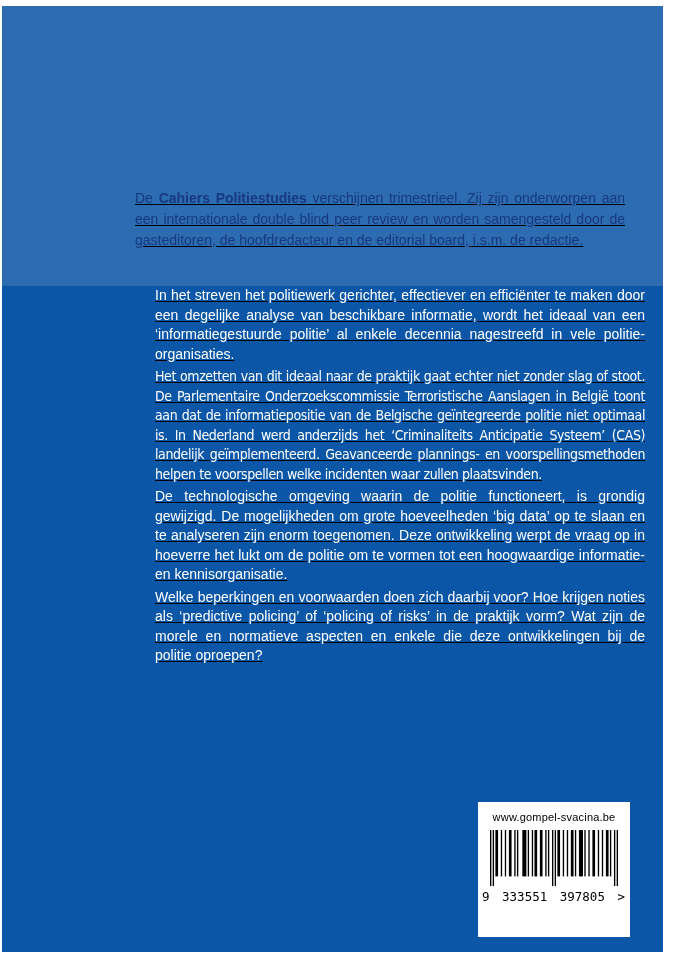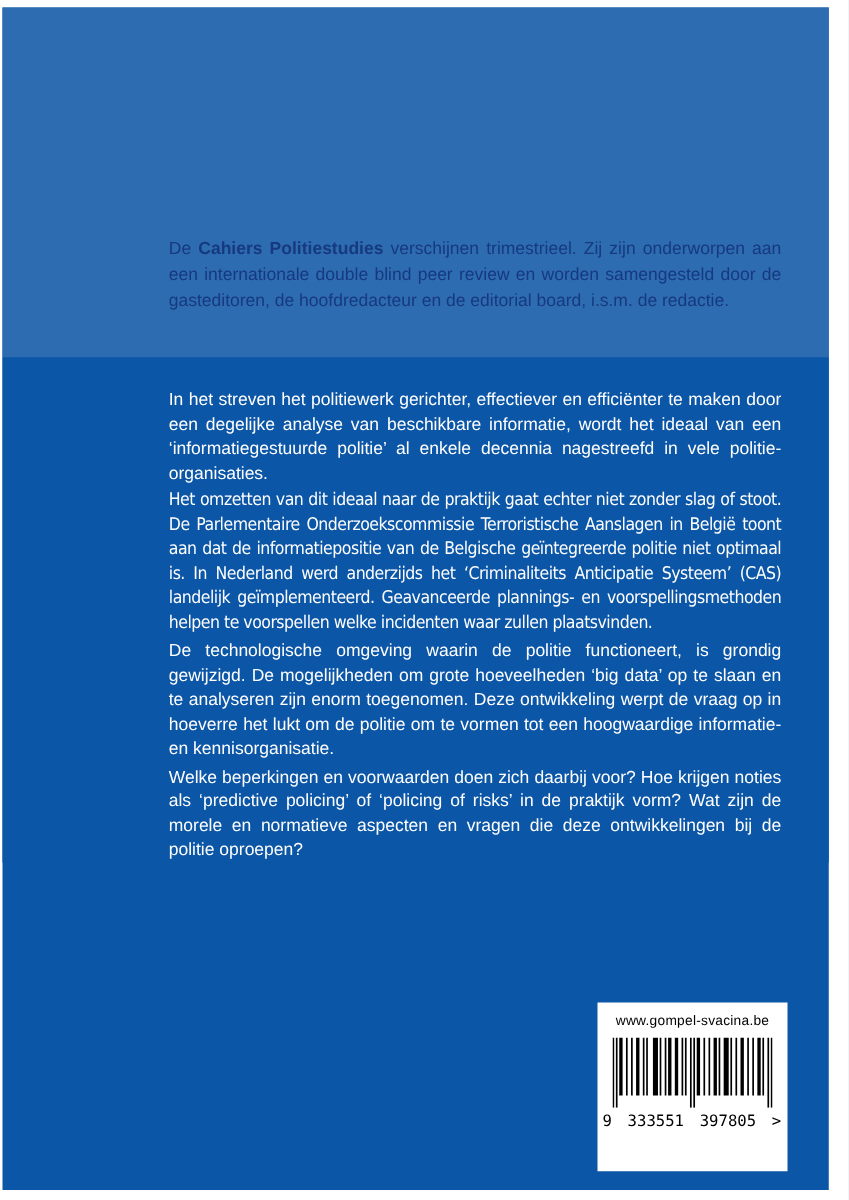--- a/index.html
+++ b/index.html
@@ -11,30 +11,31 @@
     font-family: "Liberation Sans", sans-serif;
     overflow: hidden;
   }
   .cover {
     position: absolute;
     top: 6px;
     left: 2px;
     right: 16px;
     bottom: 8px;
     background: #0b56a6;
+    text-decoration: underline;
   }
   .band-top {
     position: relative;
     height: 280px;
     background: #2e6cb2;
   }
   .band-main {
     position: relative;
     background: #0b56a6;
-    padding-top: 24px;
+    margin-left: 20px;
   }
   .text-col {
     width: 490px;
     margin-left: 133px;
   }
   .intro {
     padding-top: 182px;
     color: #16397f;
     font-size: 14px;
     line-height: 21px;
@@ -95,21 +96,21 @@
       <b>Cahiers Politiestudies</b>
       <span>verschijnen trimestrieel. Zij zijn onderworpen aan een internationale double blind peer review en worden samengesteld door de gasteditoren, de hoofdredacteur en de editorial board, i.s.m. de redactie.</span>
     </div>
   </div>
 
   <div class="band-main">
     <div class="text-col body-text">
       <p>In het streven het politiewerk gerichter, effectiever en efficiënter te maken door een degelijke analyse van beschikbare informatie, wordt het ideaal van een ‘informatiegestuurde politie’ al enkele decennia nagestreefd in vele politie-organisaties.</p>
       <p class="condensed">Het omzetten van dit ideaal naar de praktijk gaat echter niet zonder slag of stoot. De Parlementaire Onderzoekscommissie Terroristische Aanslagen in België toont aan dat de informatiepositie van de Belgische geïntegreerde politie niet optimaal is. In Nederland werd anderzijds het ‘Criminaliteits Anticipatie Systeem’ (CAS) landelijk geïmplementeerd. Geavanceerde plannings- en voorspellingsmethoden helpen te voorspellen welke incidenten waar zullen plaatsvinden.</p>
       <p>De technologische omgeving waarin de politie functioneert, is grondig gewijzigd. De mogelijkheden om grote hoeveelheden ‘big data’ op te slaan en te analyseren zijn enorm toegenomen. Deze ontwikkeling werpt de vraag op in hoeverre het lukt om de politie om te vormen tot een hoogwaardige informatie- en kennisorganisatie.</p>
-      <p>Welke beperkingen en voorwaarden doen zich daarbij voor? Hoe krijgen noties als ‘predictive policing’ of ‘policing of risks’ in de praktijk vorm? Wat zijn de morele en normatieve aspecten en vragen die deze ontwikkelingen bij de politie oproepen?</p>
+      <p>Welke beperkingen en voorwaarden doen zich daarbij voor? Hoe krijgen noties als ‘predictive policing’ of ‘policing of risks’ in de praktijk vorm? Wat zijn de morele en normatieve aspecten en enkele die deze ontwikkelingen bij de politie oproepen?</p>
     </div>
   </div>
 
   <div class="barcode-box">
     <div class="website">www.gompel-svacina.be</div>
 
     <svg class="bars" viewBox="0 0 95 60" width="128" height="58" preserveAspectRatio="none" fill="#000000" role="img">
       <rect x="0" y="0" width="1" height="58"></rect>
       <rect x="2" y="0" width="1" height="58"></rect>
       <rect x="4" y="0" width="2" height="48"></rect>

